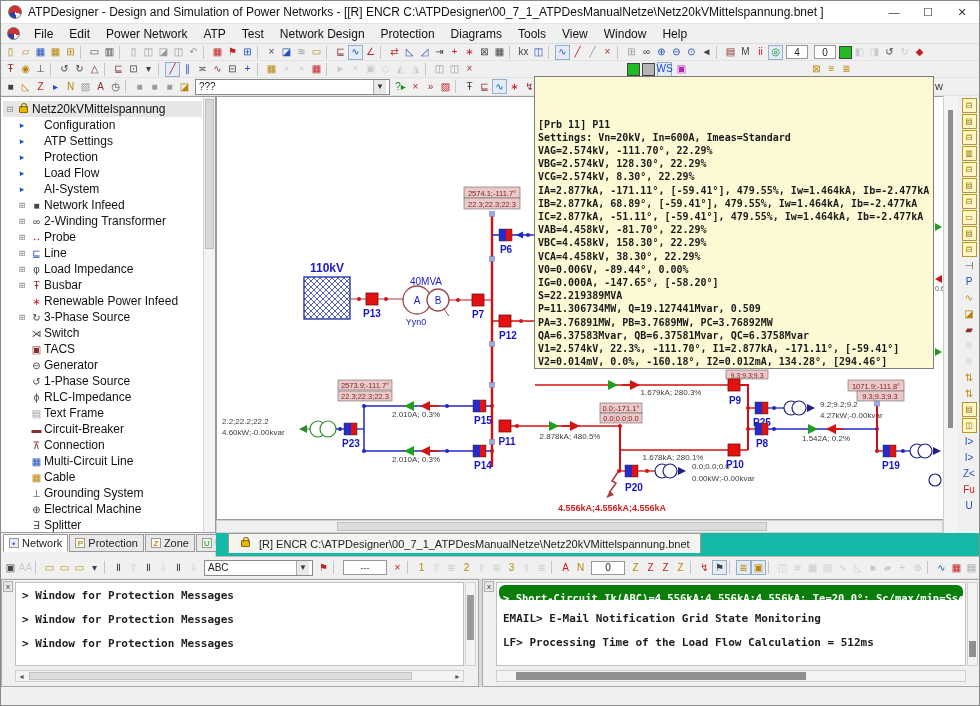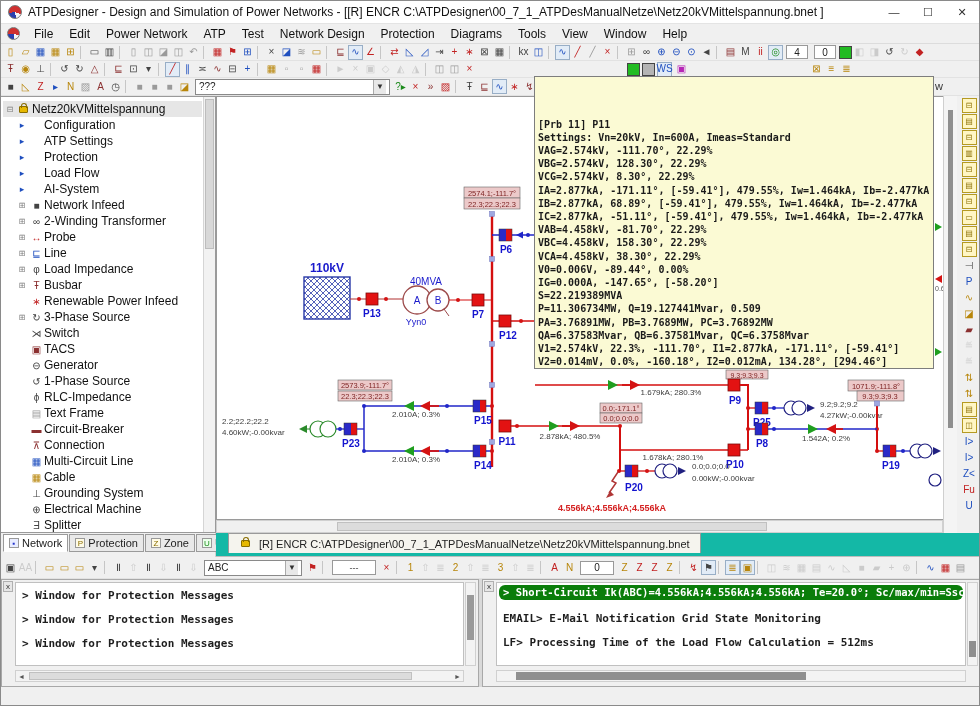--- a/index.html
+++ b/index.html
@@ -26,21 +26,21 @@
   .gold{color:#b8860b}.blue{color:#1f4fbf}.red{color:#c22222}.green{color:#1a8a1a}
   .dark{color:#444}.maroon{color:#8b3030}.gray{color:#9a9a9a}.magenta{color:#b626b6}
   .d{opacity:.42}
   .pressed{background:#e2ecf7;border:1px solid #98aec6;}
   .swatch-green{background:#22bb22;border:1px solid #444;width:13px;height:13px;}
   .swatch-gray{background:#b4b4b4;border:1px solid #444;width:13px;height:13px;}
   .goldbox{background:#fff6c4;border:1px solid #b59a23;color:#8a6d00;font-size:8px;}
   .tb-num{width:22px;height:14px;background:#fff;border:1px solid #999;font-size:10px;display:inline-flex;align-items:center;justify-content:center;margin:0 3px;color:#222;}
   .tb-combo{height:16px;background:#fff;border:1px solid #8a8a8a;font-size:10px;display:inline-flex;align-items:center;padding:0 3px;margin:0 3px;color:#222;}
   .tb-combo .dd{margin-left:auto;width:13px;height:100%;background:#e8e8e8;border-left:1px solid #aaa;display:flex;align-items:center;justify-content:center;font-size:8px;color:#333;}
-  .row3-combo{width:195px}.abc-combo{width:98px}
+  .row3-combo{width:195px}.abc-combo{width:109px}
   .dash-field{width:44px;height:15px;background:#fff;border:1px solid #999;font-size:9px;display:inline-flex;align-items:center;justify-content:center;margin:0 3px;color:#444;}
   .tail-w{position:absolute;left:934px;top:2px;font-size:11px;color:#333;}
   
   .main{position:absolute;top:95px;left:0;width:980px;height:437px;}
   .sidebar{position:absolute;left:0;top:0;width:215px;height:437px;background:#fff;border:1px solid #9a9a9a;border-left:none;overflow:hidden;}
   .tree{position:absolute;left:2px;top:4px;right:13px;font-size:12px;color:#111;}
   .tree-row{height:16px;display:flex;align-items:center;white-space:nowrap;}
   .tree-root{background:#e6e6e6;}
   .chev{width:14px;text-align:center;font-size:8px;color:#7a7a7a;flex:0 0 auto;}
   .chev.arr{color:#1f4fbf;font-size:9px;}
@@ -73,21 +73,21 @@
   .filetab{height:20px;display:flex;align-items:center;gap:5px;background:#f5f4ee;border:1px solid #9a9a9a;border-bottom:none;padding:0 10px;font-size:11px;color:#222;white-space:nowrap;}
   
   .consoles{position:absolute;top:578px;left:0;width:980px;height:108px;display:flex;gap:3px;background:#d9d9d9;}
   .console{position:relative;background:#f0f0f0;border:1px solid #a8a8a8;height:100%;}
   .console.left{width:478px;}
   .console.right{flex:1;}
   .con-close{position:absolute;left:1px;top:1px;width:10px;height:11px;font-size:8px;line-height:10px;text-align:center;color:#333;background:#e6e6e6;border:1px solid #b0b0b0;z-index:3;}
   .con-body{position:absolute;left:13px;top:2px;right:14px;bottom:20px;background:#fff;border:1px solid #c0c0c0;
     font-family:"DejaVu Sans Mono","Liberation Mono",monospace;font-size:11px;font-weight:bold;color:#1e1e1e;padding:4px 6px;overflow:hidden;}
   .con-line{height:24px;line-height:18px;white-space:nowrap;}
-  .green-line{height:15px;line-height:12px;background:#0a7d0a;color:#fff;margin:-2px -4px 10px -4px;padding:1px 4px;white-space:nowrap;font-size:10.5px;border-radius:6px;}
+  .green-line{height:15px;line-height:12px;background:#0a7d0a;color:#fff;margin:-2px -4px 10px -4px;padding:7px 4px;white-space:nowrap;font-size:10.5px;border-radius:6px;}
   .con-vscroll{position:absolute;right:2px;top:2px;width:11px;bottom:20px;background:#f3f3f3;border:1px solid #d0d0d0;}
   .con-vscroll .thumb{position:absolute;left:1px;right:1px;top:12px;height:45px;background:#9a9a9a;}
   .con-vscroll.thin .thumb{top:58px;height:16px;background:#8f8f8f;}
   .con-hscroll{position:absolute;left:13px;right:14px;bottom:4px;height:12px;background:#f3f3f3;border:1px solid #d0d0d0;display:flex;align-items:center;font-size:7px;color:#555;}
   .con-hscroll .arrow{width:11px;text-align:center;}
   .con-hscroll .track{flex:1;position:relative;height:100%;}
   .con-hscroll .thumb{position:absolute;top:1px;bottom:1px;left:2px;width:60%;background:#8f8f8f;}
   .con-hscroll .thumb.lite{background:#dcdcdc;border:1px solid #c0c0c0;}
   
   .statusbar{position:absolute;top:686px;left:0;width:980px;height:20px;background:#f0f0f0;border-top:1px solid #cfcfcf;display:flex;align-items:stretch;font-size:11px;color:#222;}

